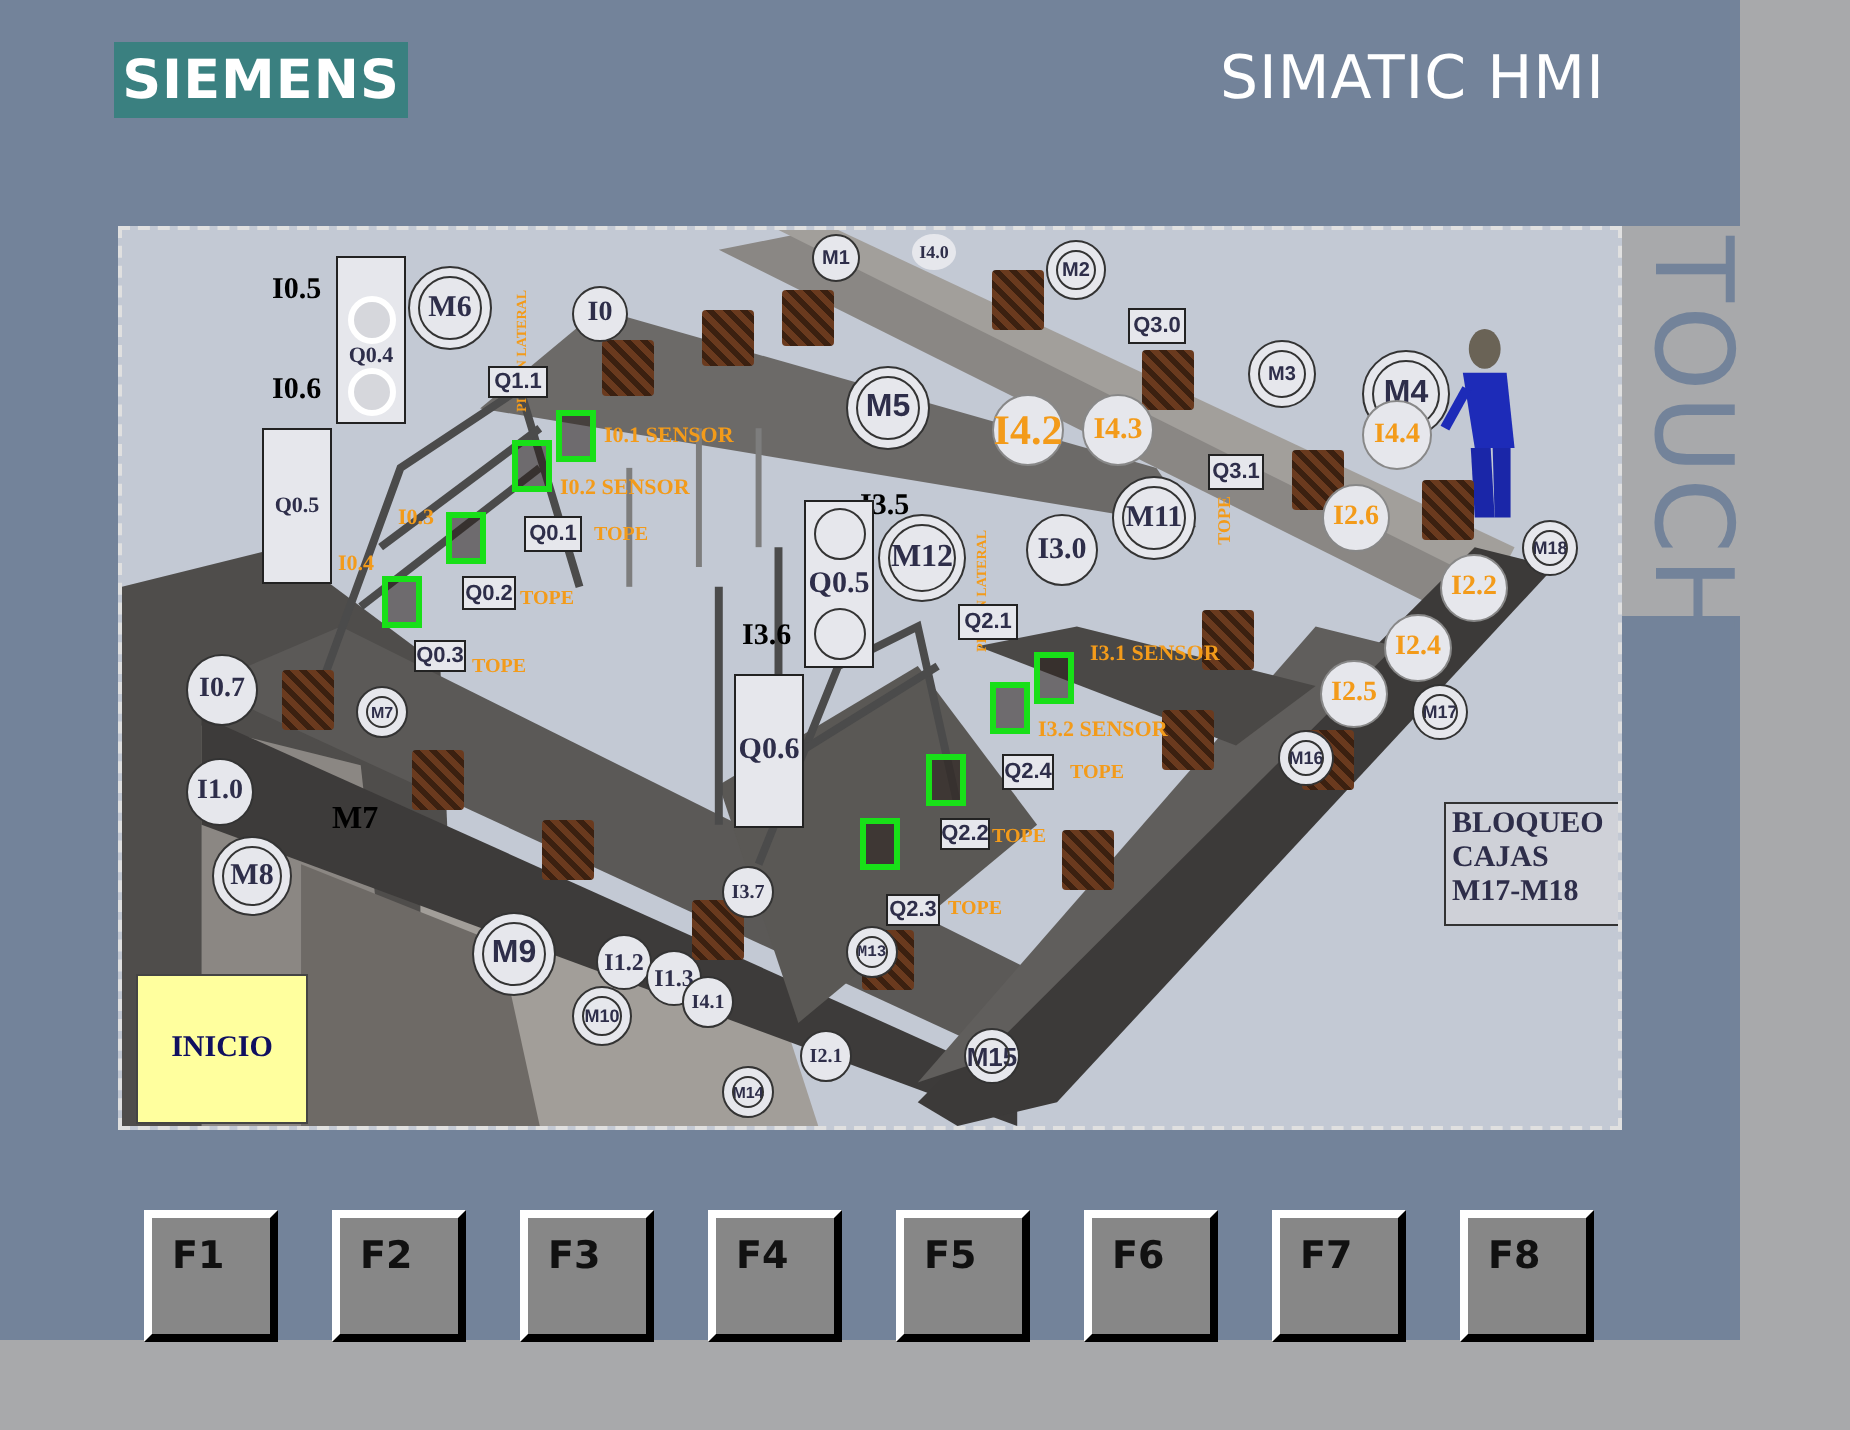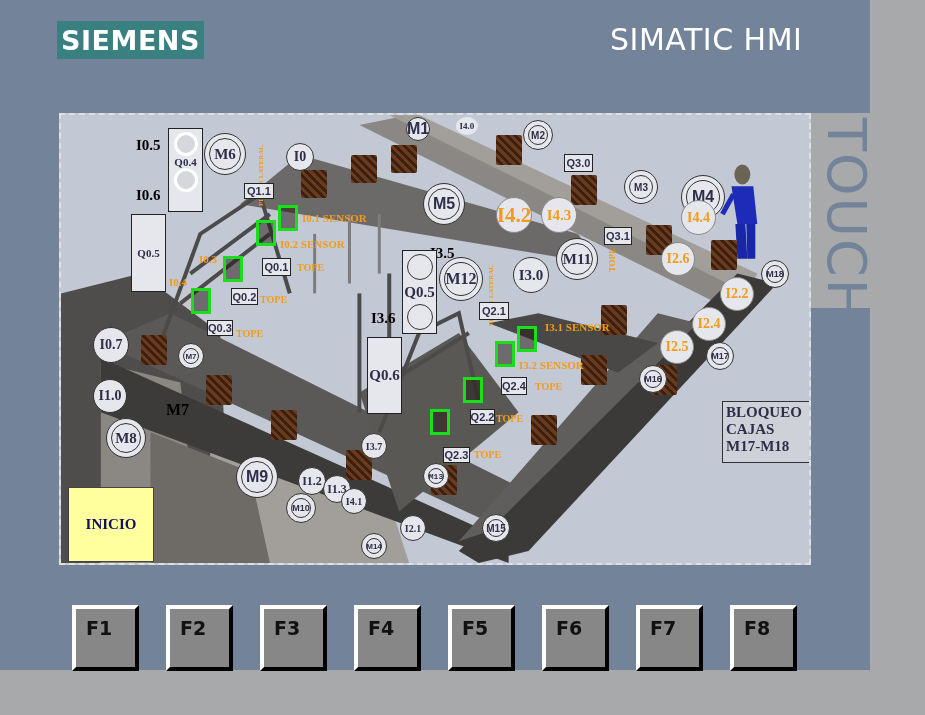--- a/index.html
+++ b/index.html
@@ -96,21 +96,21 @@
   <div class="crate" style="left:470px;top:300px;width:26px;height:30px"></div>
   <div class="crate" style="left:370px;top:350px;width:26px;height:30px"></div>
   <div class="crate" style="left:80px;top:220px;width:26px;height:30px"></div>
   <div class="crate" style="left:145px;top:260px;width:26px;height:30px"></div>
   <div class="crate" style="left:210px;top:295px;width:26px;height:30px"></div>
   <div class="crate" style="left:285px;top:335px;width:26px;height:30px"></div>
   <div class="crate" style="left:590px;top:250px;width:26px;height:30px"></div>
 
   <div class="lbl-plain" style="left:75px;top:22px;font-size:15px">I0.5</div>
   <div class="lbl-plain" style="left:75px;top:72px;font-size:15px">I0.6</div>
-  <div class="box tall" style="left:107px;top:13px;width:35px;height:84px;justify-content:flex-start;padding:3px 0">
+  <div class="box tall" style="left:107px;top:13px;width:35px;height:84px;justify-content:flex-end;padding:3px 0">
     <div class="ring"></div>
     <span style="font-family:'Liberation Serif',serif">Q0.4</span>
     <div class="ring"></div>
   </div>
   <div class="box" style="left:70px;top:99px;width:35px;height:78px;font-family:'Liberation Serif',serif">Q0.5</div>
   <div class="circle dbl" style="left:143px;top:18px;width:42px;height:42px;font-size:15px">M6</div>
   <div class="circle" style="left:225px;top:28px;width:28px;height:28px;font-size:14px">I0</div>
   <div class="orange-txt" style="left:196px;top:30px;font-size:7px;writing-mode:vertical-rl;transform:rotate(180deg)">PISTON LATERAL</div>
   <div class="box" style="left:183px;top:68px;width:30px;height:16px">Q1.1</div>
 
@@ -128,21 +128,21 @@
   <div class="sensor" style="left:130px;top:173px"></div>
   <div class="box" style="left:146px;top:205px;width:26px;height:16px">Q0.3</div>
   <div class="orange-txt" style="left:175px;top:213px;font-size:10px">TOPE</div>
 
   <div class="circle" style="left:32px;top:212px;width:36px;height:36px;font-size:14px">I0.7</div>
   <div class="circle dbl" style="left:117px;top:228px;width:26px;height:26px;font-size:8px;font-family:'Liberation Sans',sans-serif">M7</div>
   <div class="circle" style="left:32px;top:264px;width:34px;height:34px;font-size:14px">I1.0</div>
   <div class="lbl-plain" style="left:105px;top:286px;font-size:16px">M7</div>
   <div class="circle dbl" style="left:45px;top:303px;width:40px;height:40px;font-size:15px">M8</div>
 
-  <div class="circle" style="left:345px;top:2px;width:24px;height:24px;font-size:16px;font-family:'Liberation Sans',sans-serif">M1</div>
+  <div class="circle" style="left:345px;top:2px;width:24px;height:24px;font-size:10px;font-family:'Liberation Sans',sans-serif">M1</div>
   <div class="circle" style="left:395px;top:2px;width:22px;height:18px;font-size:9px;border:none">I4.0</div>
   <div class="circle dbl" style="left:462px;top:5px;width:30px;height:30px;font-size:10px;font-family:'Liberation Sans',sans-serif">M2</div>
   <div class="box" style="left:503px;top:39px;width:29px;height:18px">Q3.0</div>
   <div class="circle dbl" style="left:362px;top:68px;width:42px;height:42px;font-size:16px;font-family:'Liberation Sans',sans-serif">M5</div>
   <div class="circle orange" style="left:435px;top:82px;width:36px;height:36px;font-size:21px">I4.2</div>
   <div class="circle orange" style="left:480px;top:82px;width:36px;height:36px;font-size:15px">I4.3</div>
   <div class="circle dbl" style="left:563px;top:55px;width:34px;height:34px;font-size:10px;font-family:'Liberation Sans',sans-serif">M3</div>
   <div class="circle dbl" style="left:620px;top:60px;width:44px;height:44px;font-size:16px;font-family:'Liberation Sans',sans-serif">M4</div>
   <div class="circle orange" style="left:620px;top:85px;width:35px;height:35px;font-size:14px">I4.4</div>
   <div class="box" style="left:543px;top:112px;width:28px;height:18px">Q3.1</div>
@@ -184,21 +184,21 @@
 
   <div class="circle" style="left:300px;top:318px;width:26px;height:26px;font-size:10px">I3.7</div>
   <div class="circle dbl" style="left:175px;top:341px;width:42px;height:42px;font-size:16px;font-family:'Liberation Sans',sans-serif">M9</div>
   <div class="circle" style="left:237px;top:352px;width:28px;height:28px;font-size:12px">I1.2</div>
   <div class="circle" style="left:262px;top:360px;width:28px;height:28px;font-size:12px">I1.3</div>
   <div class="circle" style="left:280px;top:373px;width:26px;height:26px;font-size:10px">I4.1</div>
   <div class="circle dbl" style="left:225px;top:378px;width:30px;height:30px;font-size:9px;font-family:'Liberation Sans',sans-serif">M10</div>
   <div class="circle dbl" style="left:362px;top:348px;width:26px;height:26px;font-size:8px;font-family:Liberation Mono, monospace">M13</div>
   <div class="circle" style="left:339px;top:400px;width:26px;height:26px;font-size:10px">I2.1</div>
   <div class="circle dbl" style="left:300px;top:418px;width:26px;height:26px;font-size:8px;font-family:'Liberation Sans',sans-serif">M14</div>
-  <div class="circle dbl" style="left:421px;top:399px;width:28px;height:28px;font-size:10px;font-family:'Liberation Sans',sans-serif">M15</div>
+  <div class="circle dbl" style="left:421px;top:399px;width:28px;height:28px;font-size:13px;font-family:'Liberation Sans',sans-serif">M15</div>
 
   <button id="inicio">INICIO</button>
   <div id="bloqueo">
     <div>BLOQUEO</div>
     <div>CAJAS</div>
     <div>M17-M18</div>
   </div>
 </div>
 
 <div class="fkey" style="left:72px">F1</div>

